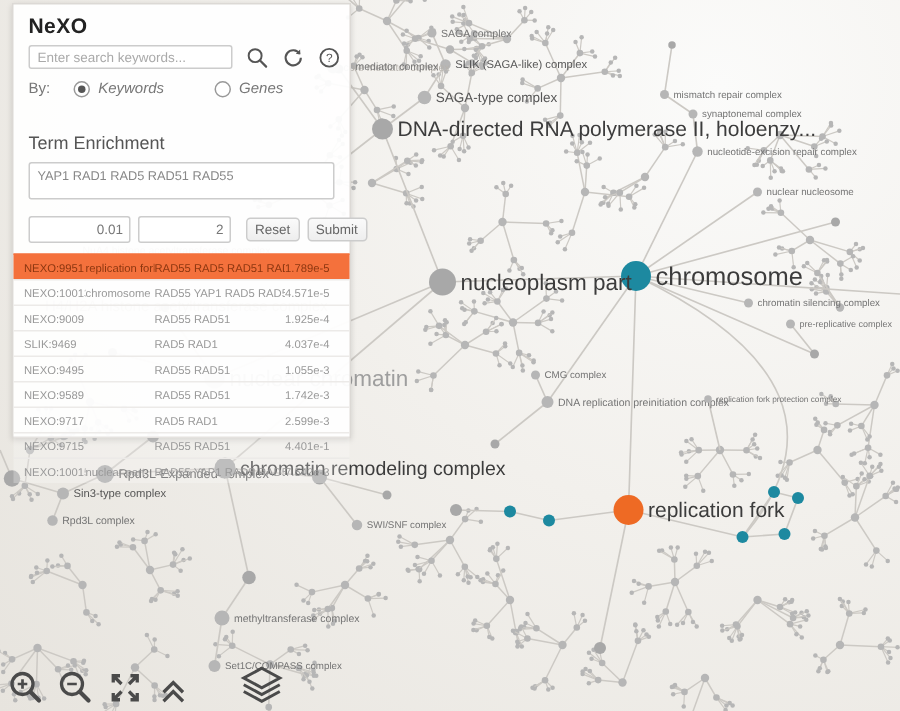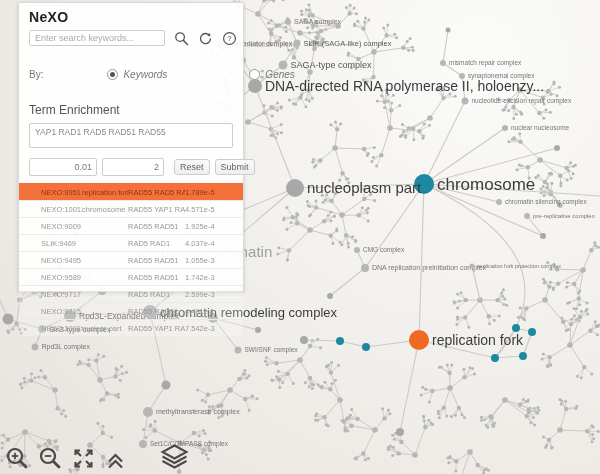--- a/index.html
+++ b/index.html
@@ -4,50 +4,50 @@
 <style>
   html,body{margin:0;padding:0;}
   .stage{
     position:relative;width:600px;height:474px;overflow:hidden;
     background:radial-gradient(circle at 80% 12%, #fbfbfa 0%, #f2f0ec 45%, #e7e4de 100%);
     font-family:"Liberation Sans",sans-serif;
   }
   svg.graph{position:absolute;left:0;top:0;}
   
   .panel{
-    position:absolute;left:18px;top:2px;width:226px;height:290px;box-sizing:border-box;
+    position:absolute;left:8px;top:2px;width:226px;height:290px;box-sizing:border-box;
     background:rgba(255,255,255,0.93);border:1px solid #dcd9d5;
     box-shadow:0 1px 4px rgba(0,0,0,0.15);padding:6px 10px 0 10px;
   }
   .panel-title{font-size:14px;font-weight:bold;color:#222;letter-spacing:.3px;}
   .search-row{display:flex;align-items:center;gap:9px;margin-top:5px;}
   .search-input{flex:0 0 136px;height:16px;border:1px solid #ccc;border-radius:2px;
     font-size:9px;padding:0 5px;color:#666;background:#fff;font-family:inherit;box-sizing:border-box;}
   .search-input::placeholder{color:#aaa;}
   .icon-btn{width:16px;height:16px;display:inline-flex;align-items:center;justify-content:center;cursor:pointer;}
-  .by-row{margin-top:23px;display:flex;align-items:center;font-size:10px;color:#777;gap:48px;}
+  .by-row{margin-top:8px;display:flex;align-items:center;font-size:10px;color:#777;}
   .by-label{margin-right:16px;}
   .radio-group{display:flex;align-items:center;margin-right:34px;font-style:italic;}
   .radio{width:9px;height:9px;border:1px solid #999;border-radius:50%;margin-right:5px;
     display:inline-flex;align-items:center;justify-content:center;background:#fff;}
   .radio.checked::after{content:"";width:5px;height:5px;border-radius:50%;background:#555;}
   .section-heading{margin-top:23px;font-size:12px;color:#555;}
   .query-textarea{margin-top:6px;width:100%;height:25px;border:1px solid #ccc;border-radius:2px;
     font-size:8.5px;color:#888;padding:3px 5px;resize:none;box-sizing:border-box;background:#fff;font-family:inherit;}
   .params-row{display:flex;align-items:center;gap:5px;margin-top:6px;}
   .param-input{height:18px;border:1px solid #ccc;border-radius:2px;font-size:9px;color:#777;
     padding:0 4px;box-sizing:border-box;background:#fff;font-family:inherit;text-align:right;}
   .param-pvalue{width:68px;}
   .param-genes{width:62px;}
   .params-spacer{flex:1;}
   .small-btn{font-size:9px;color:#666;background:linear-gradient(#fafafa,#eee);
     border:1px solid #ccc;border-radius:3px;padding:2px 5px;font-family:inherit;cursor:pointer;}
   .results{margin:7px -10px 0 -10px;}
   .result-row{display:flex;align-items:center;height:16px;font-size:7.5px;color:#999;
-    border-top:1px solid #ecea e8;border-top:1px solid #eceae8;padding:0 22px;cursor:pointer;background:rgba(255,255,255,0.25);}
+    border-top:1px solid #ecea e8;border-top:1px solid #eceae8;padding:0 7px;cursor:pointer;background:rgba(255,255,255,0.25);}
   .result-row.highlight{background:#f4713c;color:#8d3710;border-top-color:#f4713c;}
   .c-id{width:41px;overflow:hidden;white-space:nowrap;}
   .c-term{width:46px;overflow:hidden;white-space:nowrap;}
   .c-genes{flex:1;overflow:hidden;white-space:nowrap;}
   .c-p{width:36px;text-align:left;white-space:nowrap;}
   
   .toolbar{position:absolute;left:5px;bottom:3px;display:flex;align-items:flex-end;gap:8px;}
   .tool{cursor:pointer;display:inline-flex;}
   .tool.layers{margin-left:24px;}
 </style>

